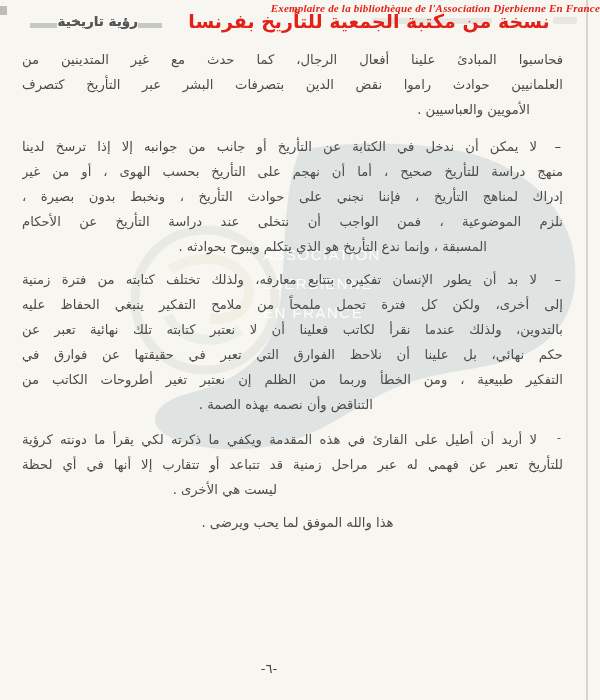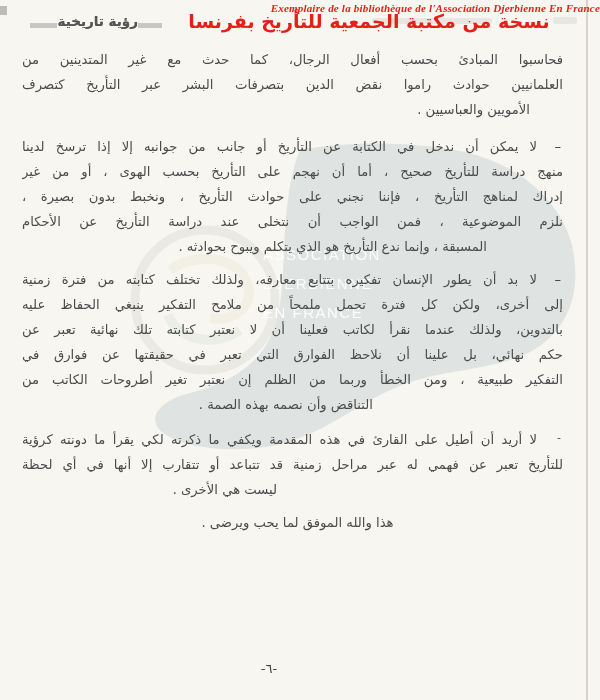--- a/index.html
+++ b/index.html
@@ -111,21 +111,21 @@
 
   <div class="fr-line">Exemplaire de la bibliothèque de l'Association Djerbienne En France</div>
   <div class="hdr-bar b1"></div>
   <div class="side-label">رؤية تاريخية</div>
   <div class="hdr-bar b2"></div>
   <div class="ar-stamp">نسخة من مكتبة الجمعية للتأريخ بفرنسا</div>
 
   <div class="doc-body">
 
   <div class="para para1">
-        <div class="line">فحاسبوا المبادئ بحسب أفعال الرجال، كما حدث مع غير المتدينين من</div>
+        <div class="line">فحاسبوا المبادئ علينا أفعال الرجال، كما حدث مع غير المتدينين من</div>
         <div class="line">العلمانيين حوادث راموا نقض الدين بتصرفات البشر عبر التأريخ كتصرف</div>
         <div class="line last">الأمويين والعباسيين .</div>
       </div>
       <div class="para para2">
         <span class="bullet">–</span>
         <div class="line first-b">لا يمكن أن ندخل في الكتابة عن التأريخ أو جانب من جوانبه إلا إذا ترسخ لدينا</div>
         <div class="line">منهج دراسة للتأريخ صحيح ، أما أن نهجم على التأريخ بحسب الهوى ، أو من غير</div>
         <div class="line">إدراك لمناهج التأريخ ، فإننا نجني على حوادث التأريخ ، ونخبط بدون بصيرة ،</div>
         <div class="line">نلزم الموضوعية ، فمن الواجب أن نتخلى عند دراسة التأريخ عن الأحكام</div>
         <div class="line last">المسبقة ، وإنما ندع التأريخ هو الذي يتكلم ويبوح بحوادثه .</div>

